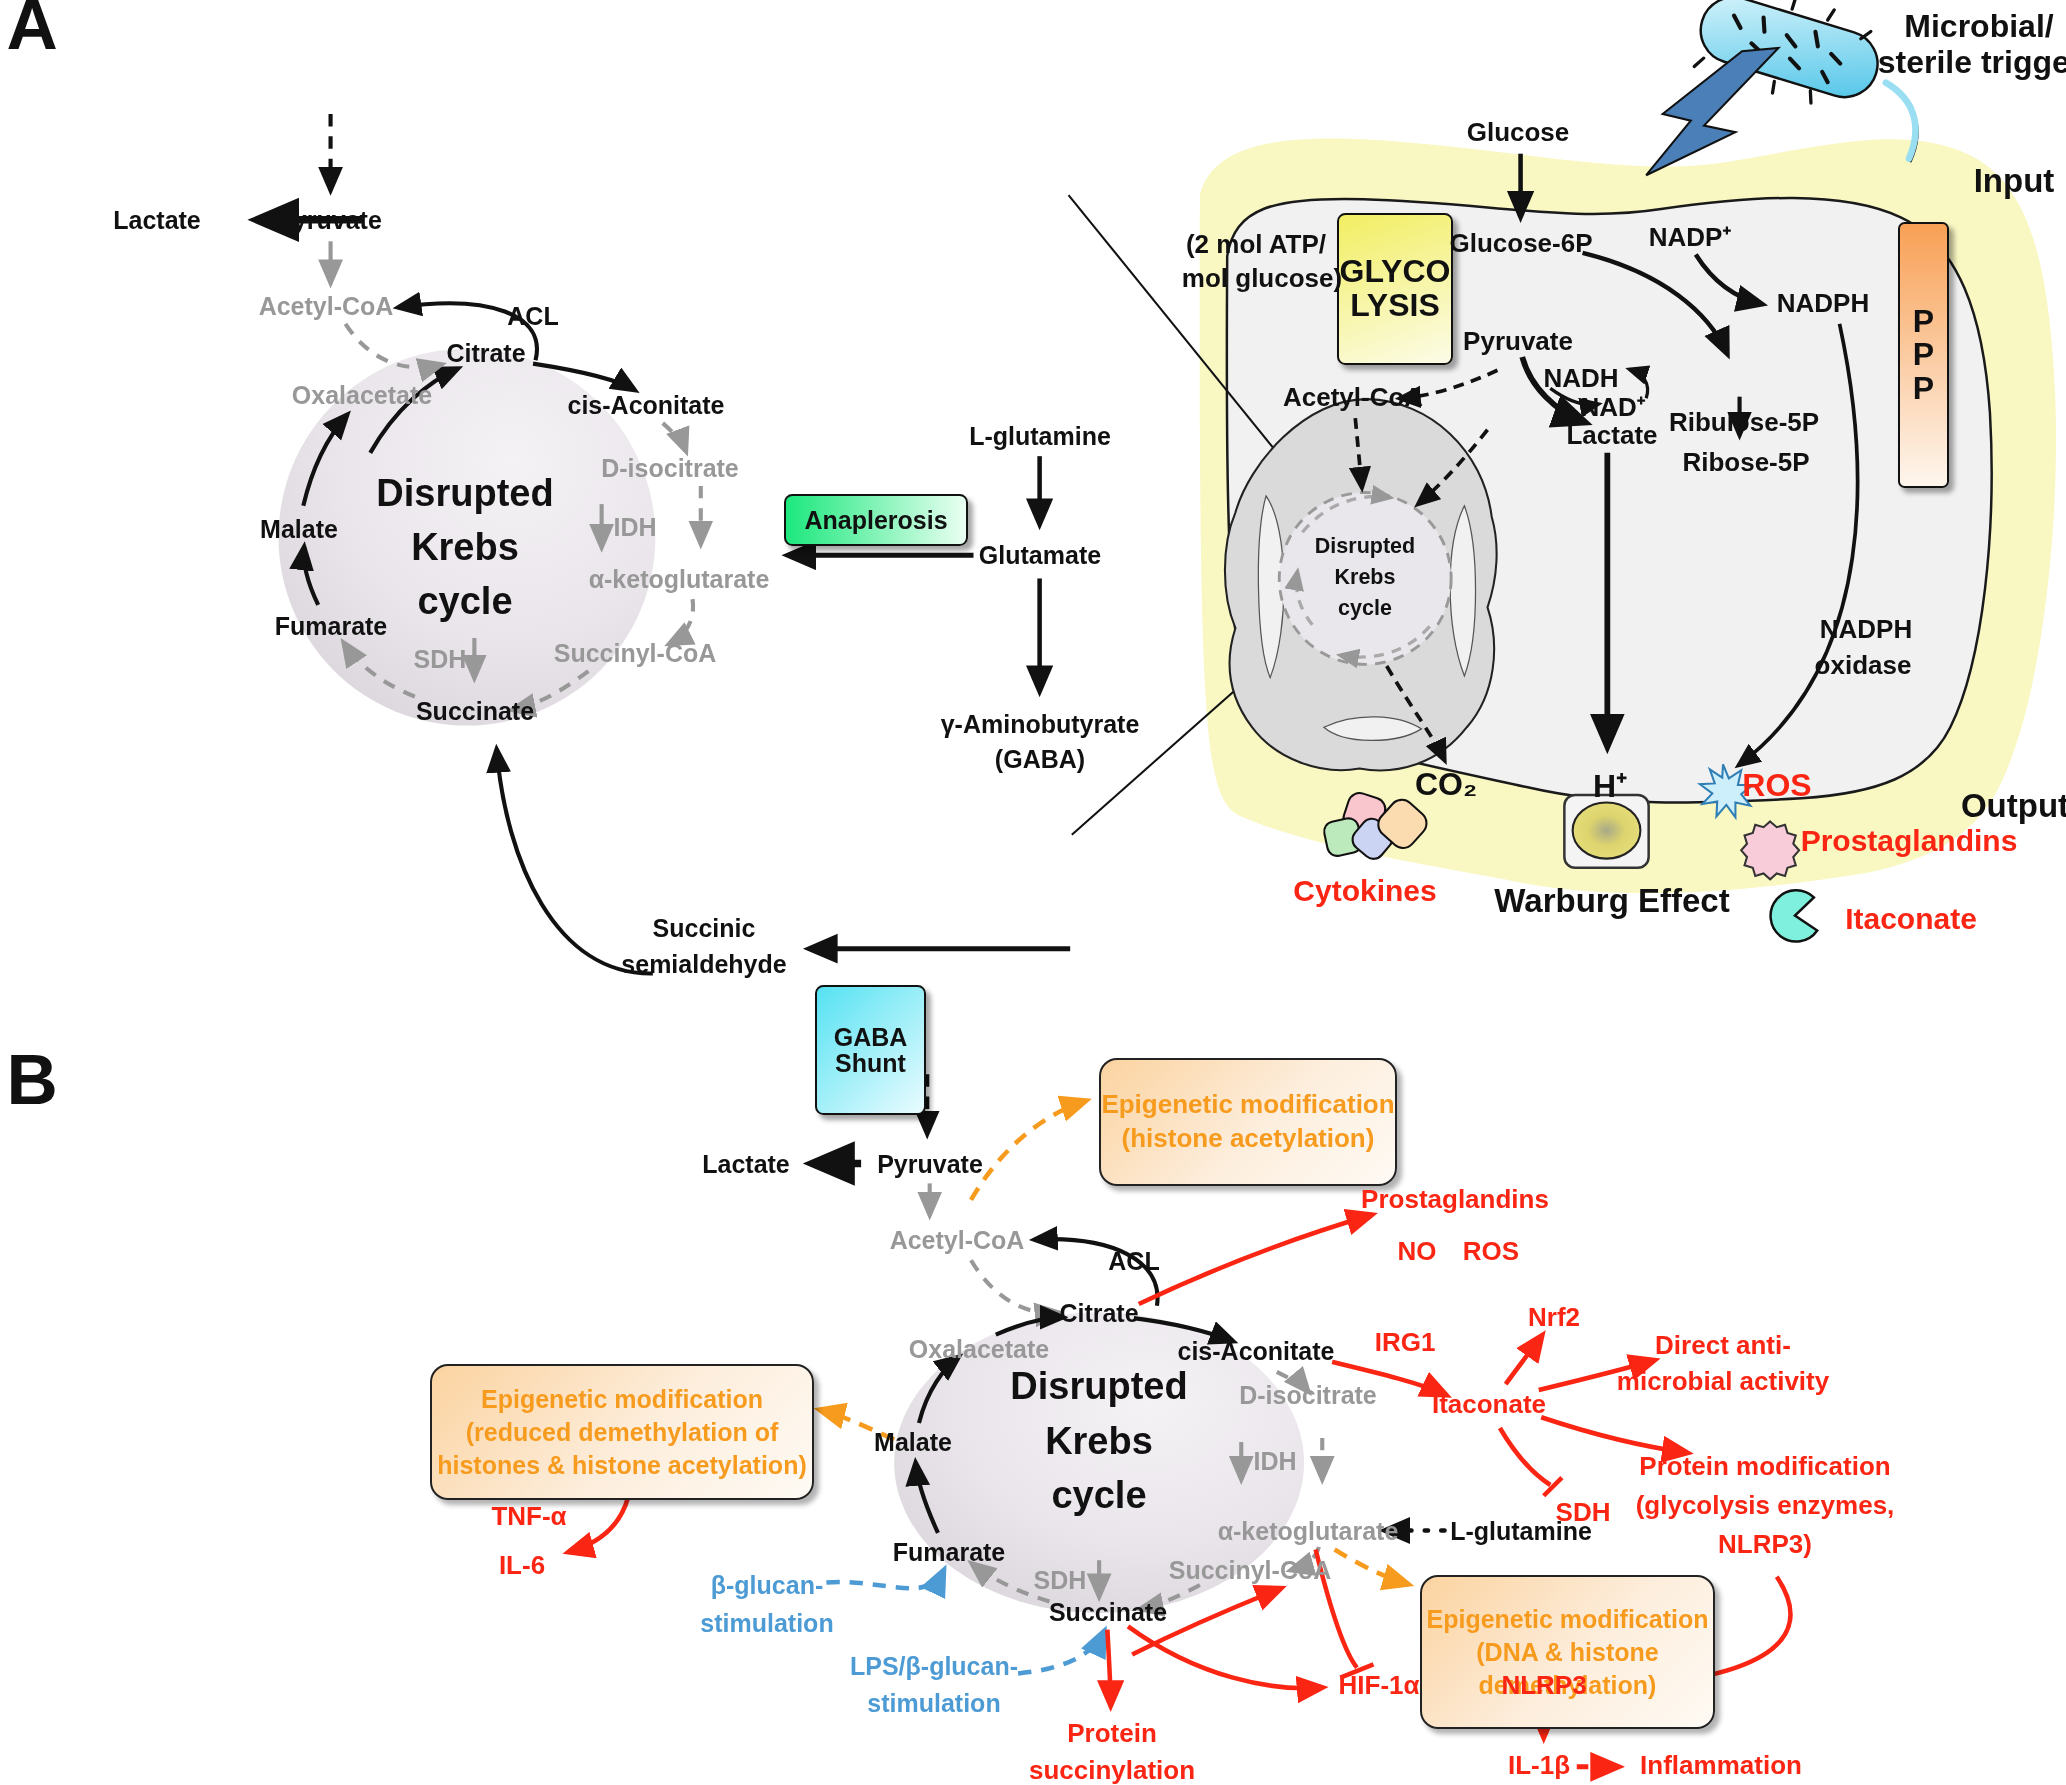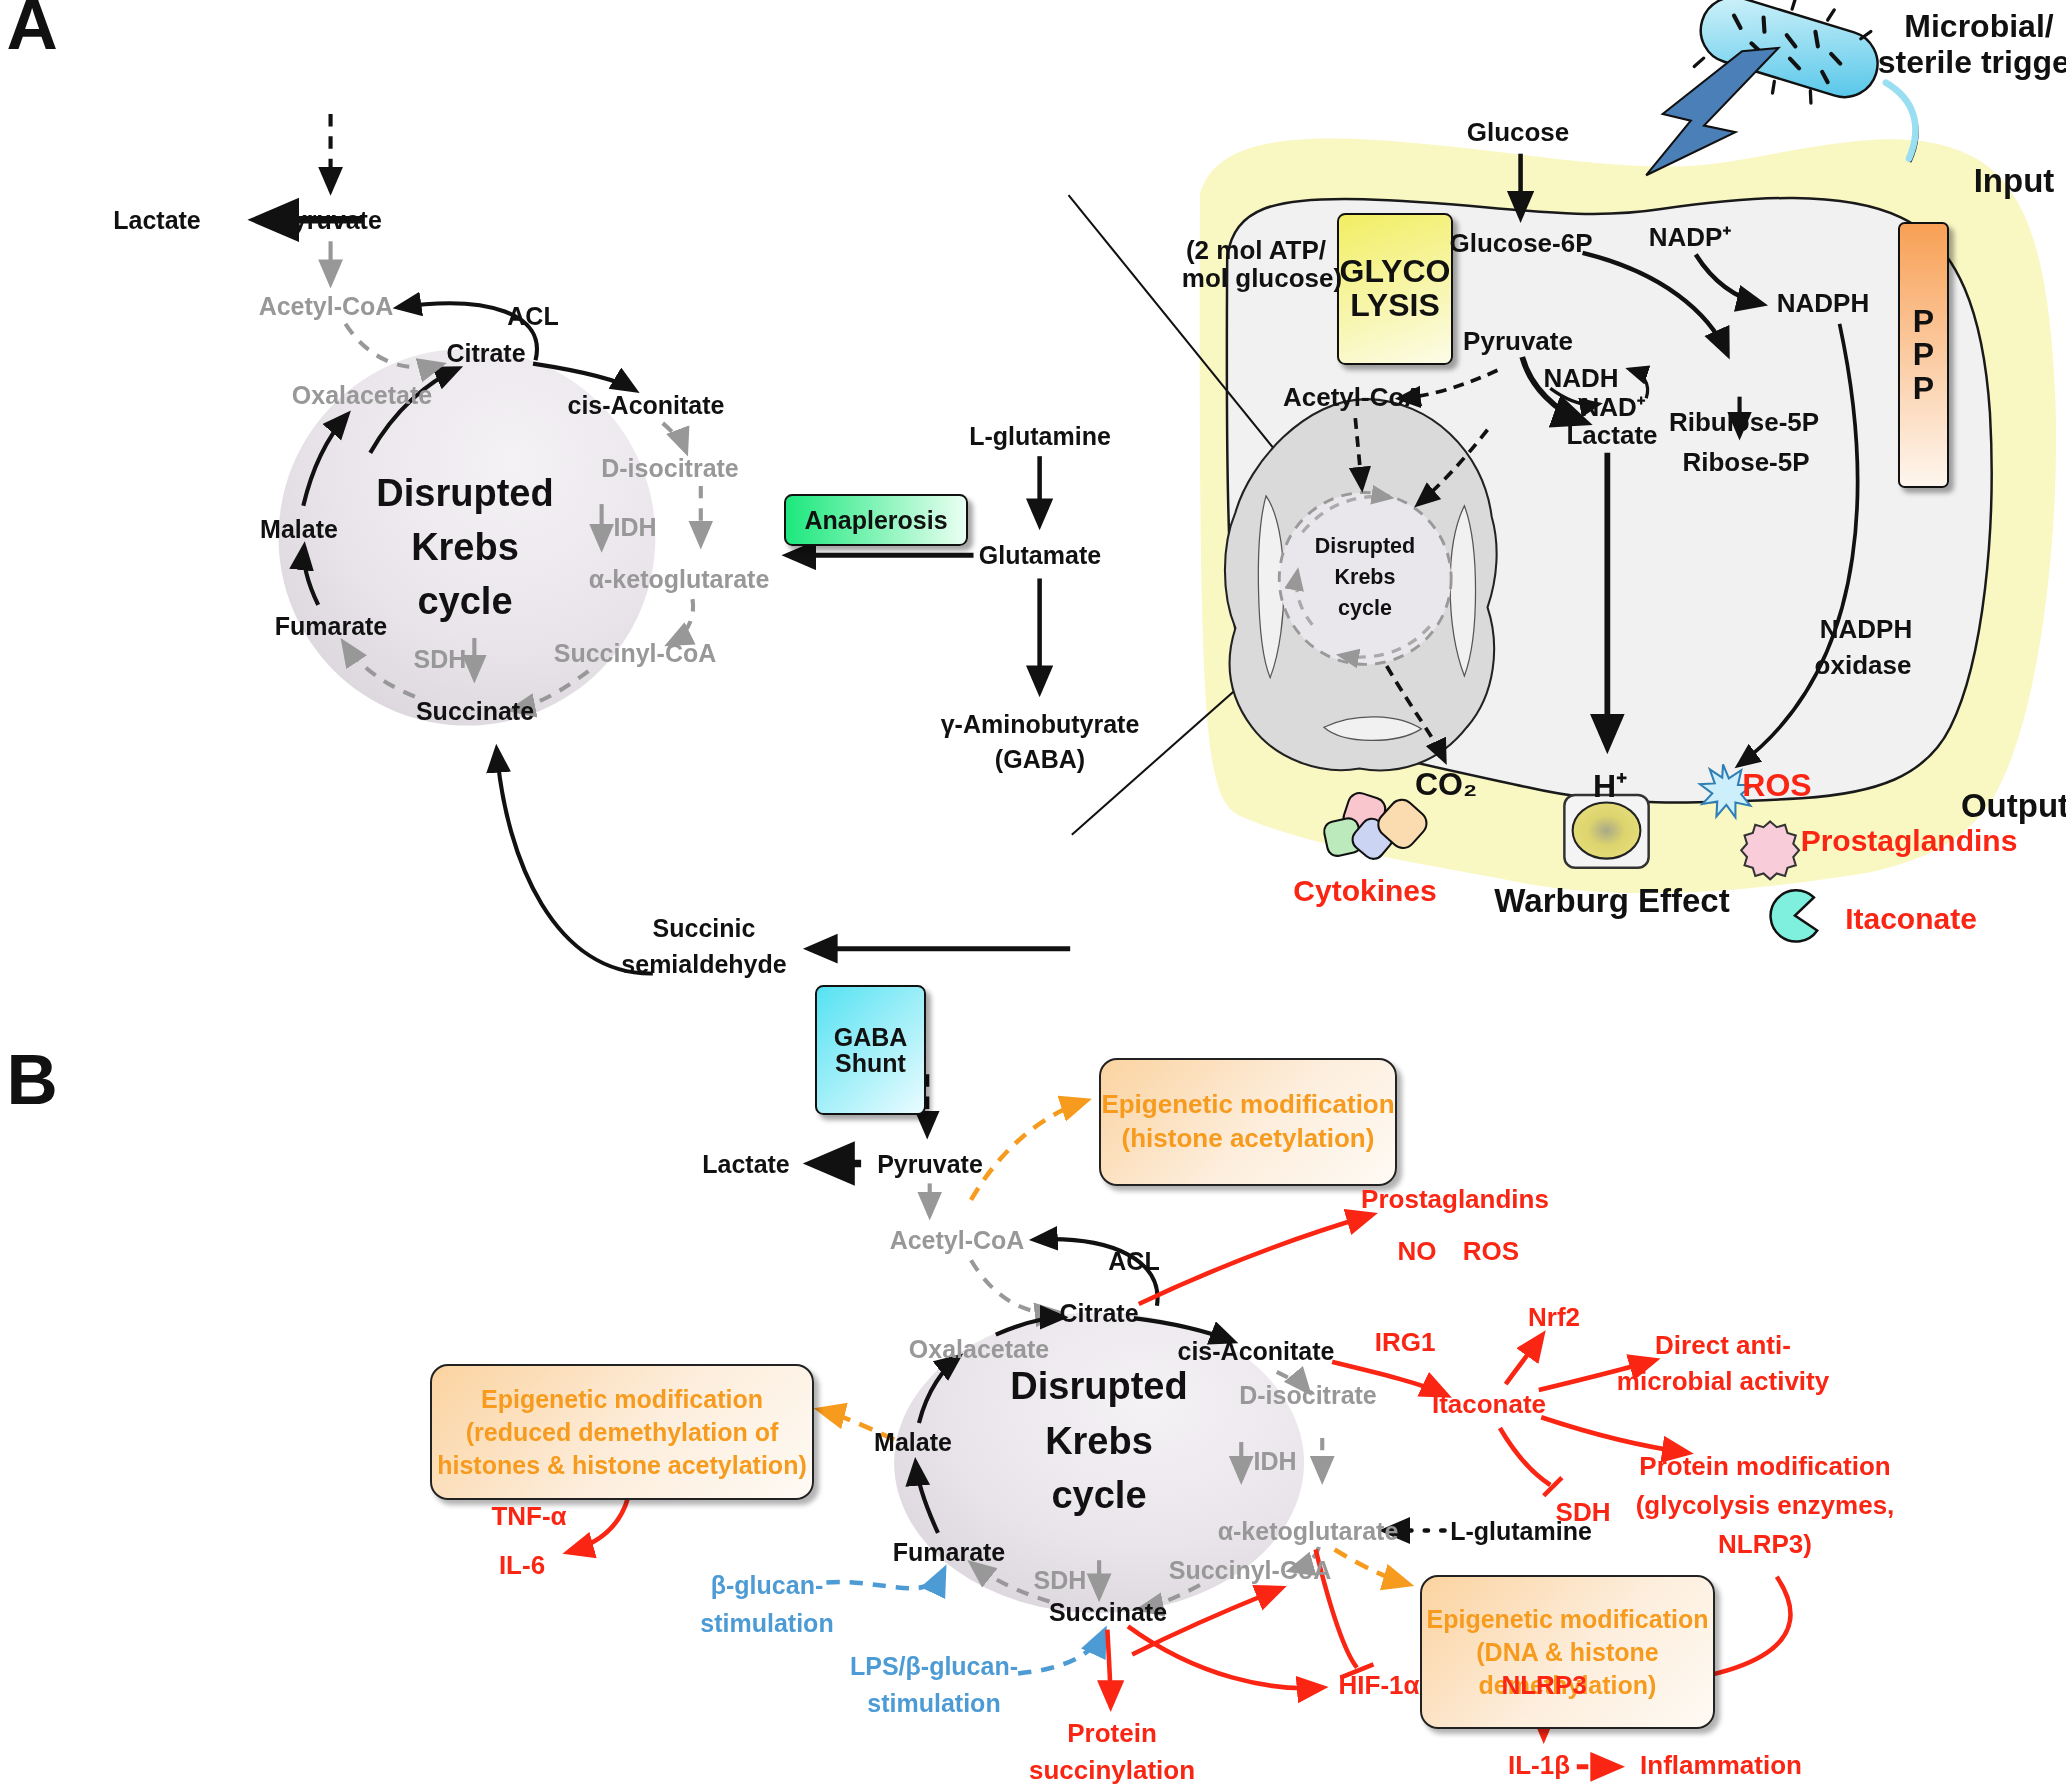--- a/index.html
+++ b/index.html
@@ -275,21 +275,21 @@
   <div class="lbl s30" style="left:1040px;top:724px;">γ-Aminobutyrate</div>
   <div class="lbl s30" style="left:1040px;top:759px;">(GABA)</div>
   <div class="lbl s30" style="left:704px;top:928px;">Succinic</div>
   <div class="lbl s30" style="left:704px;top:964px;">semialdehyde</div>
 
   <div class="lbl s34" style="left:1979px;top:26.5px;">Microbial/</div>
   <div class="lbl s34" style="left:1980px;top:63px;">sterile trigger</div>
   <div class="lbl s40" style="left:2014px;top:181px;">Input</div>
   <div class="lbl s40" style="left:2015px;top:806px;">Output</div>
   <div class="lbl s31" style="left:1518px;top:133px;">Glucose</div>
-  <div class="lbl s31" style="left:1256px;top:251px;">(2 mol ATP/</div>
+  <div class="lbl s31" style="left:1256px;top:245px;">(2 mol ATP/</div>
   <div class="lbl s31" style="left:1262px;top:279px;">mol glucose)</div>
   <div class="lbl s31" style="left:1521px;top:244px;">Glucose-6P</div>
   <div class="lbl s31" style="left:1690px;top:238px;">NADP⁺</div>
   <div class="lbl s31" style="left:1823px;top:304px;">NADPH</div>
   <div class="lbl s31" style="left:1744px;top:376px;margin-top:47px;">Ribulose-5P</div>
   <div class="lbl s31" style="left:1746px;top:463px;">Ribose-5P</div>
   <div class="lbl s31" style="left:1518px;top:342px;">Pyruvate</div>
   <div class="lbl s31" style="left:1581px;top:379px;">NADH</div>
   <div class="lbl s31" style="left:1613px;top:408px;">NAD⁺</div>
   <div class="lbl s31" style="left:1612px;top:436px;">Lactate</div>

